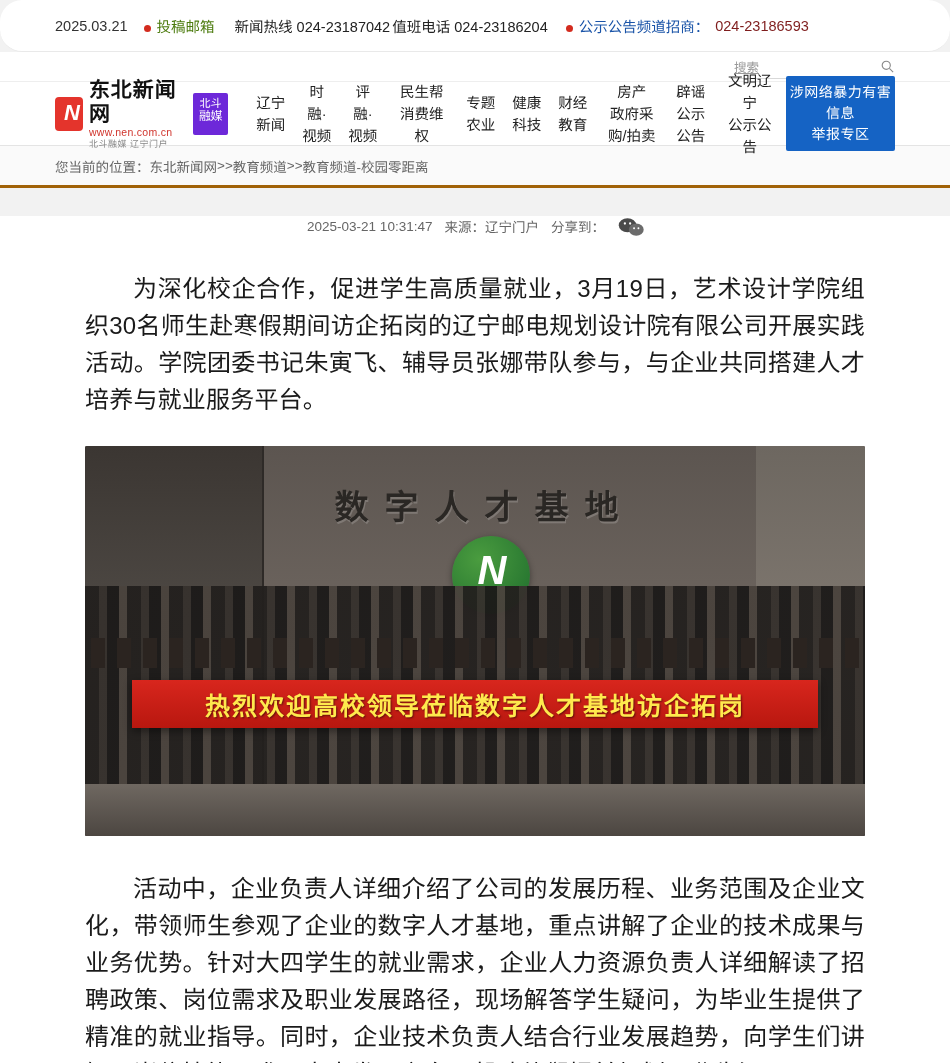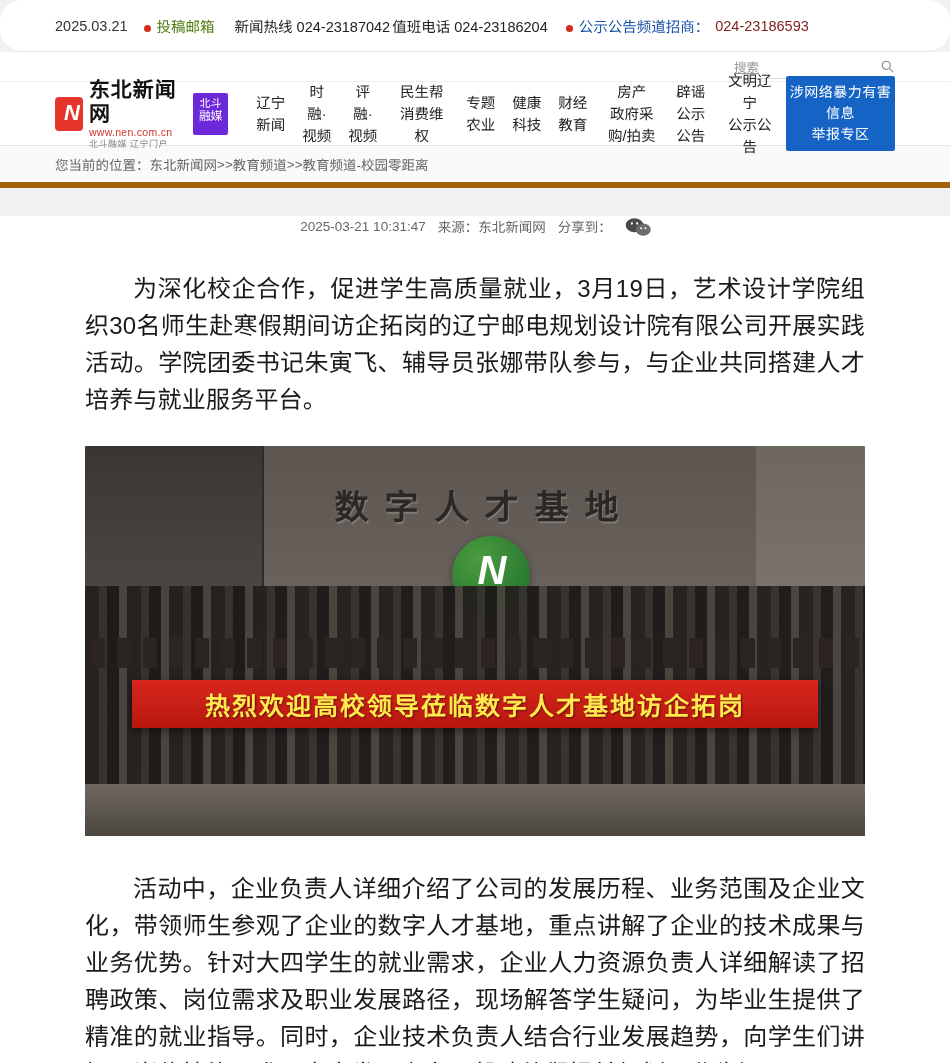--- a/index.html
+++ b/index.html
@@ -151,21 +151,21 @@
 
   
   .crumbbar {
     background: #fafafa;
     height: 42px;
     display: flex;
     align-items: center;
     padding: 0 55px;
     font-size: 13.5px;
     color: #666;
-    border-bottom: 6px solid #a16207;
+    border-bottom: 3px solid #a16207;
   }
   .crumbbar a { color: #666; text-decoration: none; }
 
   
   .page {
     background: #ffffff;
     min-height: 760px;
     padding: 0 85px 40px 85px;
   }
   h1.title {
@@ -390,21 +390,21 @@
   <span>&gt;&gt;</span>
   <a>教育频道</a>
   <span>&gt;&gt;</span>
   <a>教育频道-校园零距离</a>
 </div>
 
 <div class="page">
 
   <div class="meta">
     <span>2025-03-21 10:31:47</span>
-    <span>来源：东北新闻网</span>
+    <span>来源：辽宁门户</span>
     <span>分享到：</span>
     <span class="share-wx">
       <svg viewBox="0 0 32 24" width="28" height="22">
         <ellipse cx="12" cy="10" rx="10" ry="8" fill="#4a4a4a"></ellipse>
         <ellipse cx="22" cy="15" rx="8.5" ry="7" fill="#6b6b6b"></ellipse>
         <circle cx="9" cy="8" r="1.3" fill="#fff"></circle>
         <circle cx="15" cy="8" r="1.3" fill="#fff"></circle>
         <circle cx="19.5" cy="13.5" r="1.1" fill="#fff"></circle>
         <circle cx="24.5" cy="13.5" r="1.1" fill="#fff"></circle>
       </svg>

